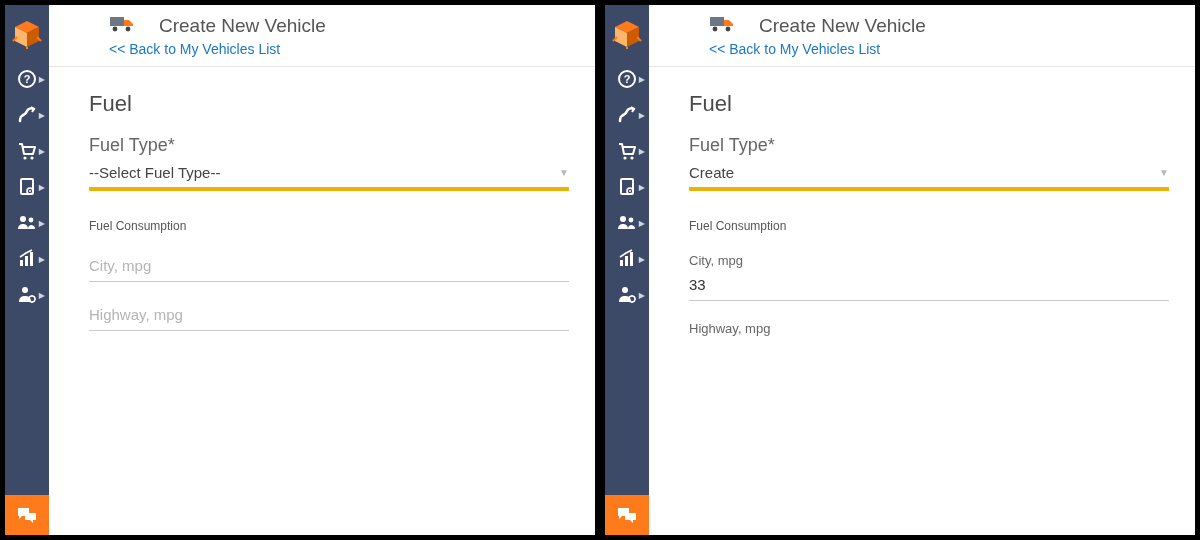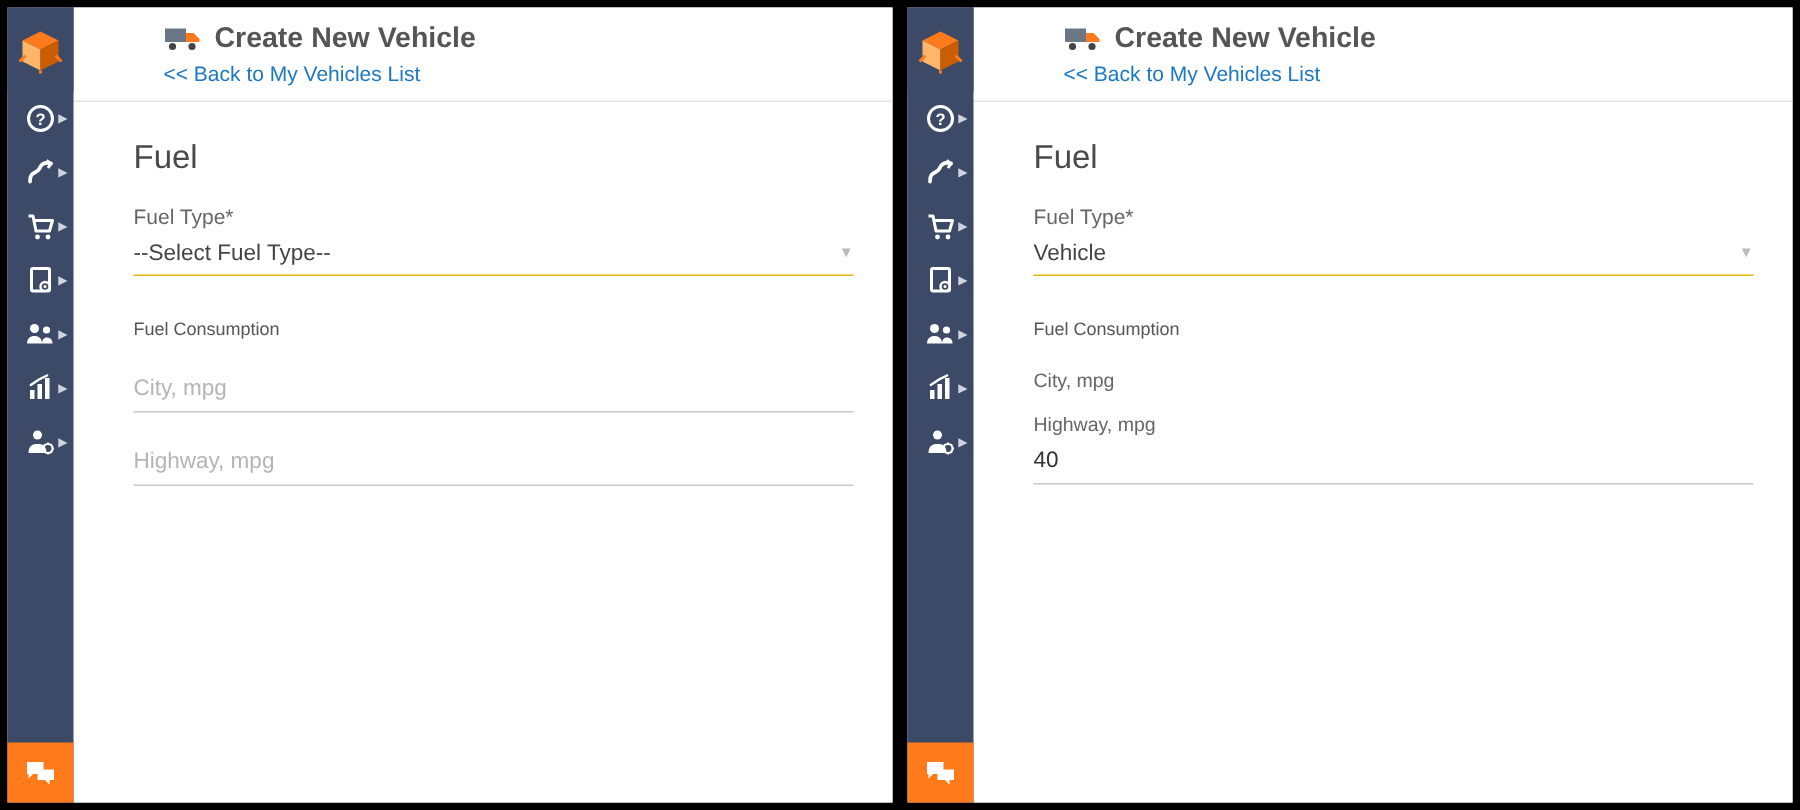--- a/index.html
+++ b/index.html
@@ -78,25 +78,25 @@
     flex: 1;
     background: #fff;
     padding: 0;
     overflow: hidden;
   }
   .header {
     padding: 10px 0 8px 60px;
   }
   .title-row {
     display: flex;
-    align-items: center;
-    gap: 8px;
+    align-items: flex-start;
+    gap: 24px;
     color: #555;
     font-size: 19px;
-    font-weight: 700;
+    font-weight: 400;
   }
   .back-link {
     color: #1b78c2;
     font-size: 14px;
     margin-top: 4px;
     display: inline-block;
     cursor: pointer;
     text-align: center;
   }
   .form-area {
@@ -107,32 +107,32 @@
     padding-right: 10px;
   }
   .section-title {
     font-size: 22px;
     color: #4a4a4a;
     font-weight: 400;
     margin-bottom: 18px;
     margin-top: 12px;
   }
   .field-label {
-    font-size: 14px;
+    font-size: 18px;
     color: #666;
     margin-bottom: 4px;
   }
   .field-label.small {
     font-size: 13px;
   }
   .select-row {
     display: flex;
     align-items: center;
     justify-content: space-between;
-    border-bottom: 1px solid #eab308;
+    border-bottom: 4px solid #eab308;
     padding: 4px 0 6px 0;
     font-size: 15px;
     color: #333;
     cursor: pointer;
     width: 100%;
   }
   .select-row .select-text { color: #444; }
   .caret {
     font-size: 10px;
     color: #bbb;
@@ -438,35 +438,35 @@
       </div>
       <hr class="hr-top">
 
       <div class="form-area">
           <div class="form-inner">
         <div class="section-title">Fuel</div>
 
         <div class="field-block">
           <div class="field-label">Fuel Type*</div>
           <div class="select-row">
-            <span class="select-text">Vehicle</span>
+            <span class="select-text">Create</span>
             <span class="caret">▼</span>
           </div>
         </div>
 
         <div class="subsection-title">Fuel Consumption</div>
 
         <div class="field-block">
           <div class="field-label small">City, mpg</div>
+          <div class="input-row">
+            <input type="text" placeholder="City, mpg" value="33" style="">
+          </div>
         </div>
 
         <div class="field-block">
           <div class="field-label small">Highway, mpg</div>
-          <div class="input-row">
-            <input type="text" placeholder="Highway, mpg" value="40" style="">
-          </div>
         </div>
       </div>
         </div>
     </div>
 
   </div>
 </div>
 
 </body></html>

